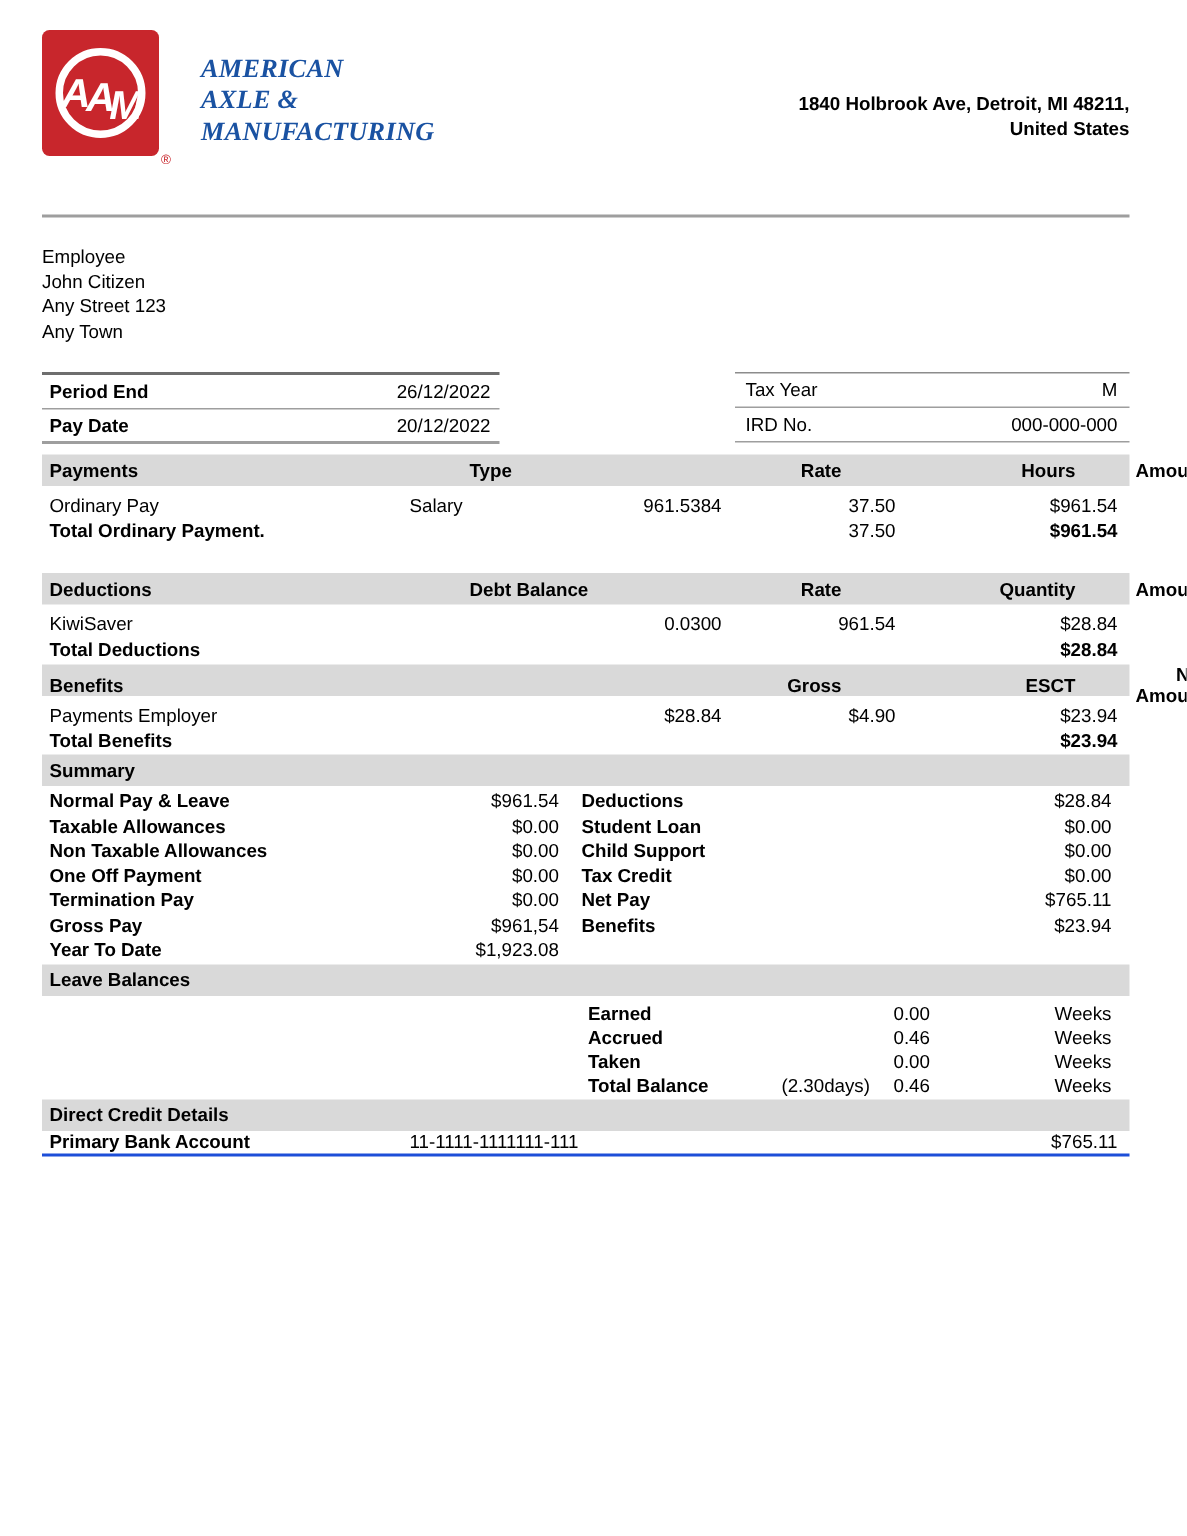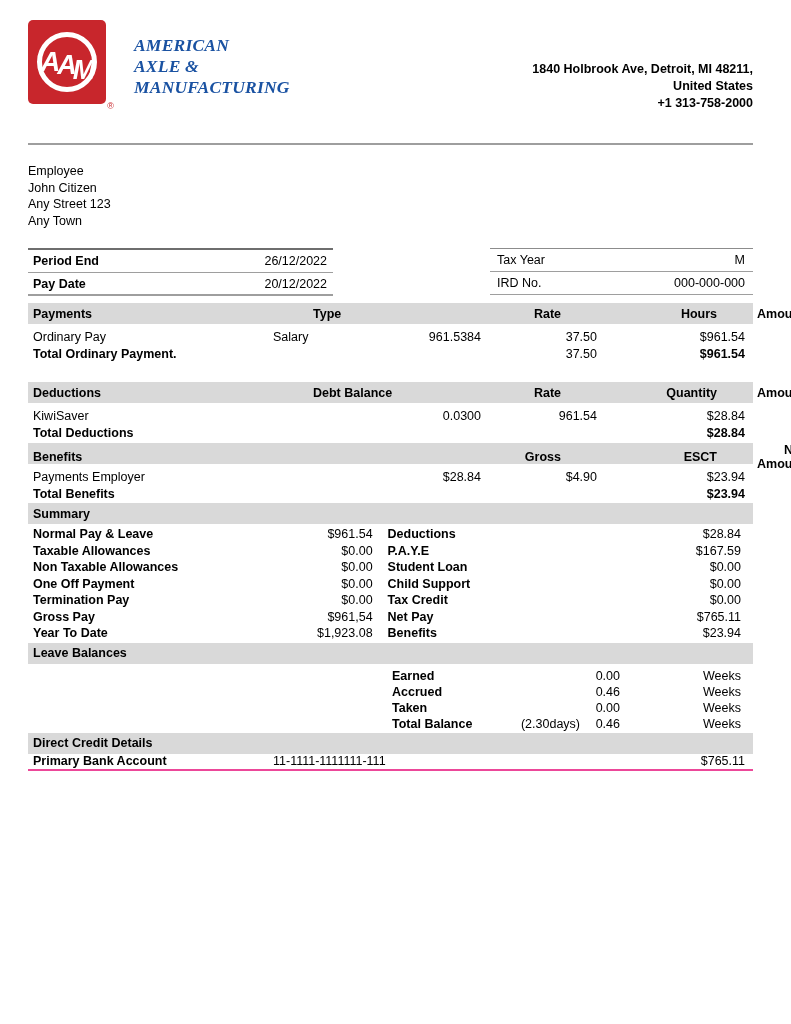--- a/index.html
+++ b/index.html
@@ -102,21 +102,21 @@
   .sum-col-left .svalue{padding-right:6px;}
   .sum-col-right .svalue{padding-right:12px;}
 
   
   .leave-row{display:grid;grid-template-columns:364px 120px 68px 40px 1fr;height:16px;align-items:center;}
   .leave-row .llabel{font-weight:bold;}
   .leave-row .ldays,.leave-row .lval{text-align:right;}
   .leave-row .lunit{text-align:right;padding-right:12px;}
 
   
-  .dc-row{display:grid;grid-template-columns:245px 250px 1fr;height:17px;align-items:center;border-bottom:2px solid #ec4899;}
+  .dc-row{display:grid;grid-template-columns:245px 250px 1fr;height:17px;align-items:center;border-bottom:2px solid #1d4ed8;}
   .dc-label{padding-left:5px;font-weight:bold;}
   .dc-amount{text-align:right;padding-right:8px;}
 </style>
 </head>
 <body>
 
 <div class="content">
 
   <div class="letterhead">
     <div class="logo-wrap">
@@ -131,21 +131,20 @@
       <span class="reg-mark">®</span>
     </div>
     <div class="company">
       <div>AMERICAN</div>
       <div>AXLE &amp;</div>
       <div>MANUFACTURING</div>
     </div>
     <div class="address">
       <div>1840 Holbrook Ave, Detroit, MI 48211,</div>
       <div>United States</div>
-      <div>+1 313-758-2000</div>
     </div>
   </div>
 
   <div class="lh-divider"></div>
 
   <div class="employee">
     <div>Employee</div>
     <div>John Citizen</div>
     <div>Any Street 123</div>
     <div>Any Town</div>
@@ -286,24 +285,20 @@
             <span class="slabel">Year To Date</span>
             <span class="svalue">$1,923.08</span>
           </div>
       </div>
       <div class="sum-col-right">
         <div class="sum-row">
             <span class="slabel">Deductions</span>
             <span class="svalue">$28.84</span>
           </div>
         <div class="sum-row">
-            <span class="slabel">P.A.Y.E</span>
-            <span class="svalue">$167.59</span>
-          </div>
-        <div class="sum-row">
             <span class="slabel">Student Loan</span>
             <span class="svalue">$0.00</span>
           </div>
         <div class="sum-row">
             <span class="slabel">Child Support</span>
             <span class="svalue">$0.00</span>
           </div>
         <div class="sum-row">
             <span class="slabel">Tax Credit</span>
             <span class="svalue">$0.00</span>

